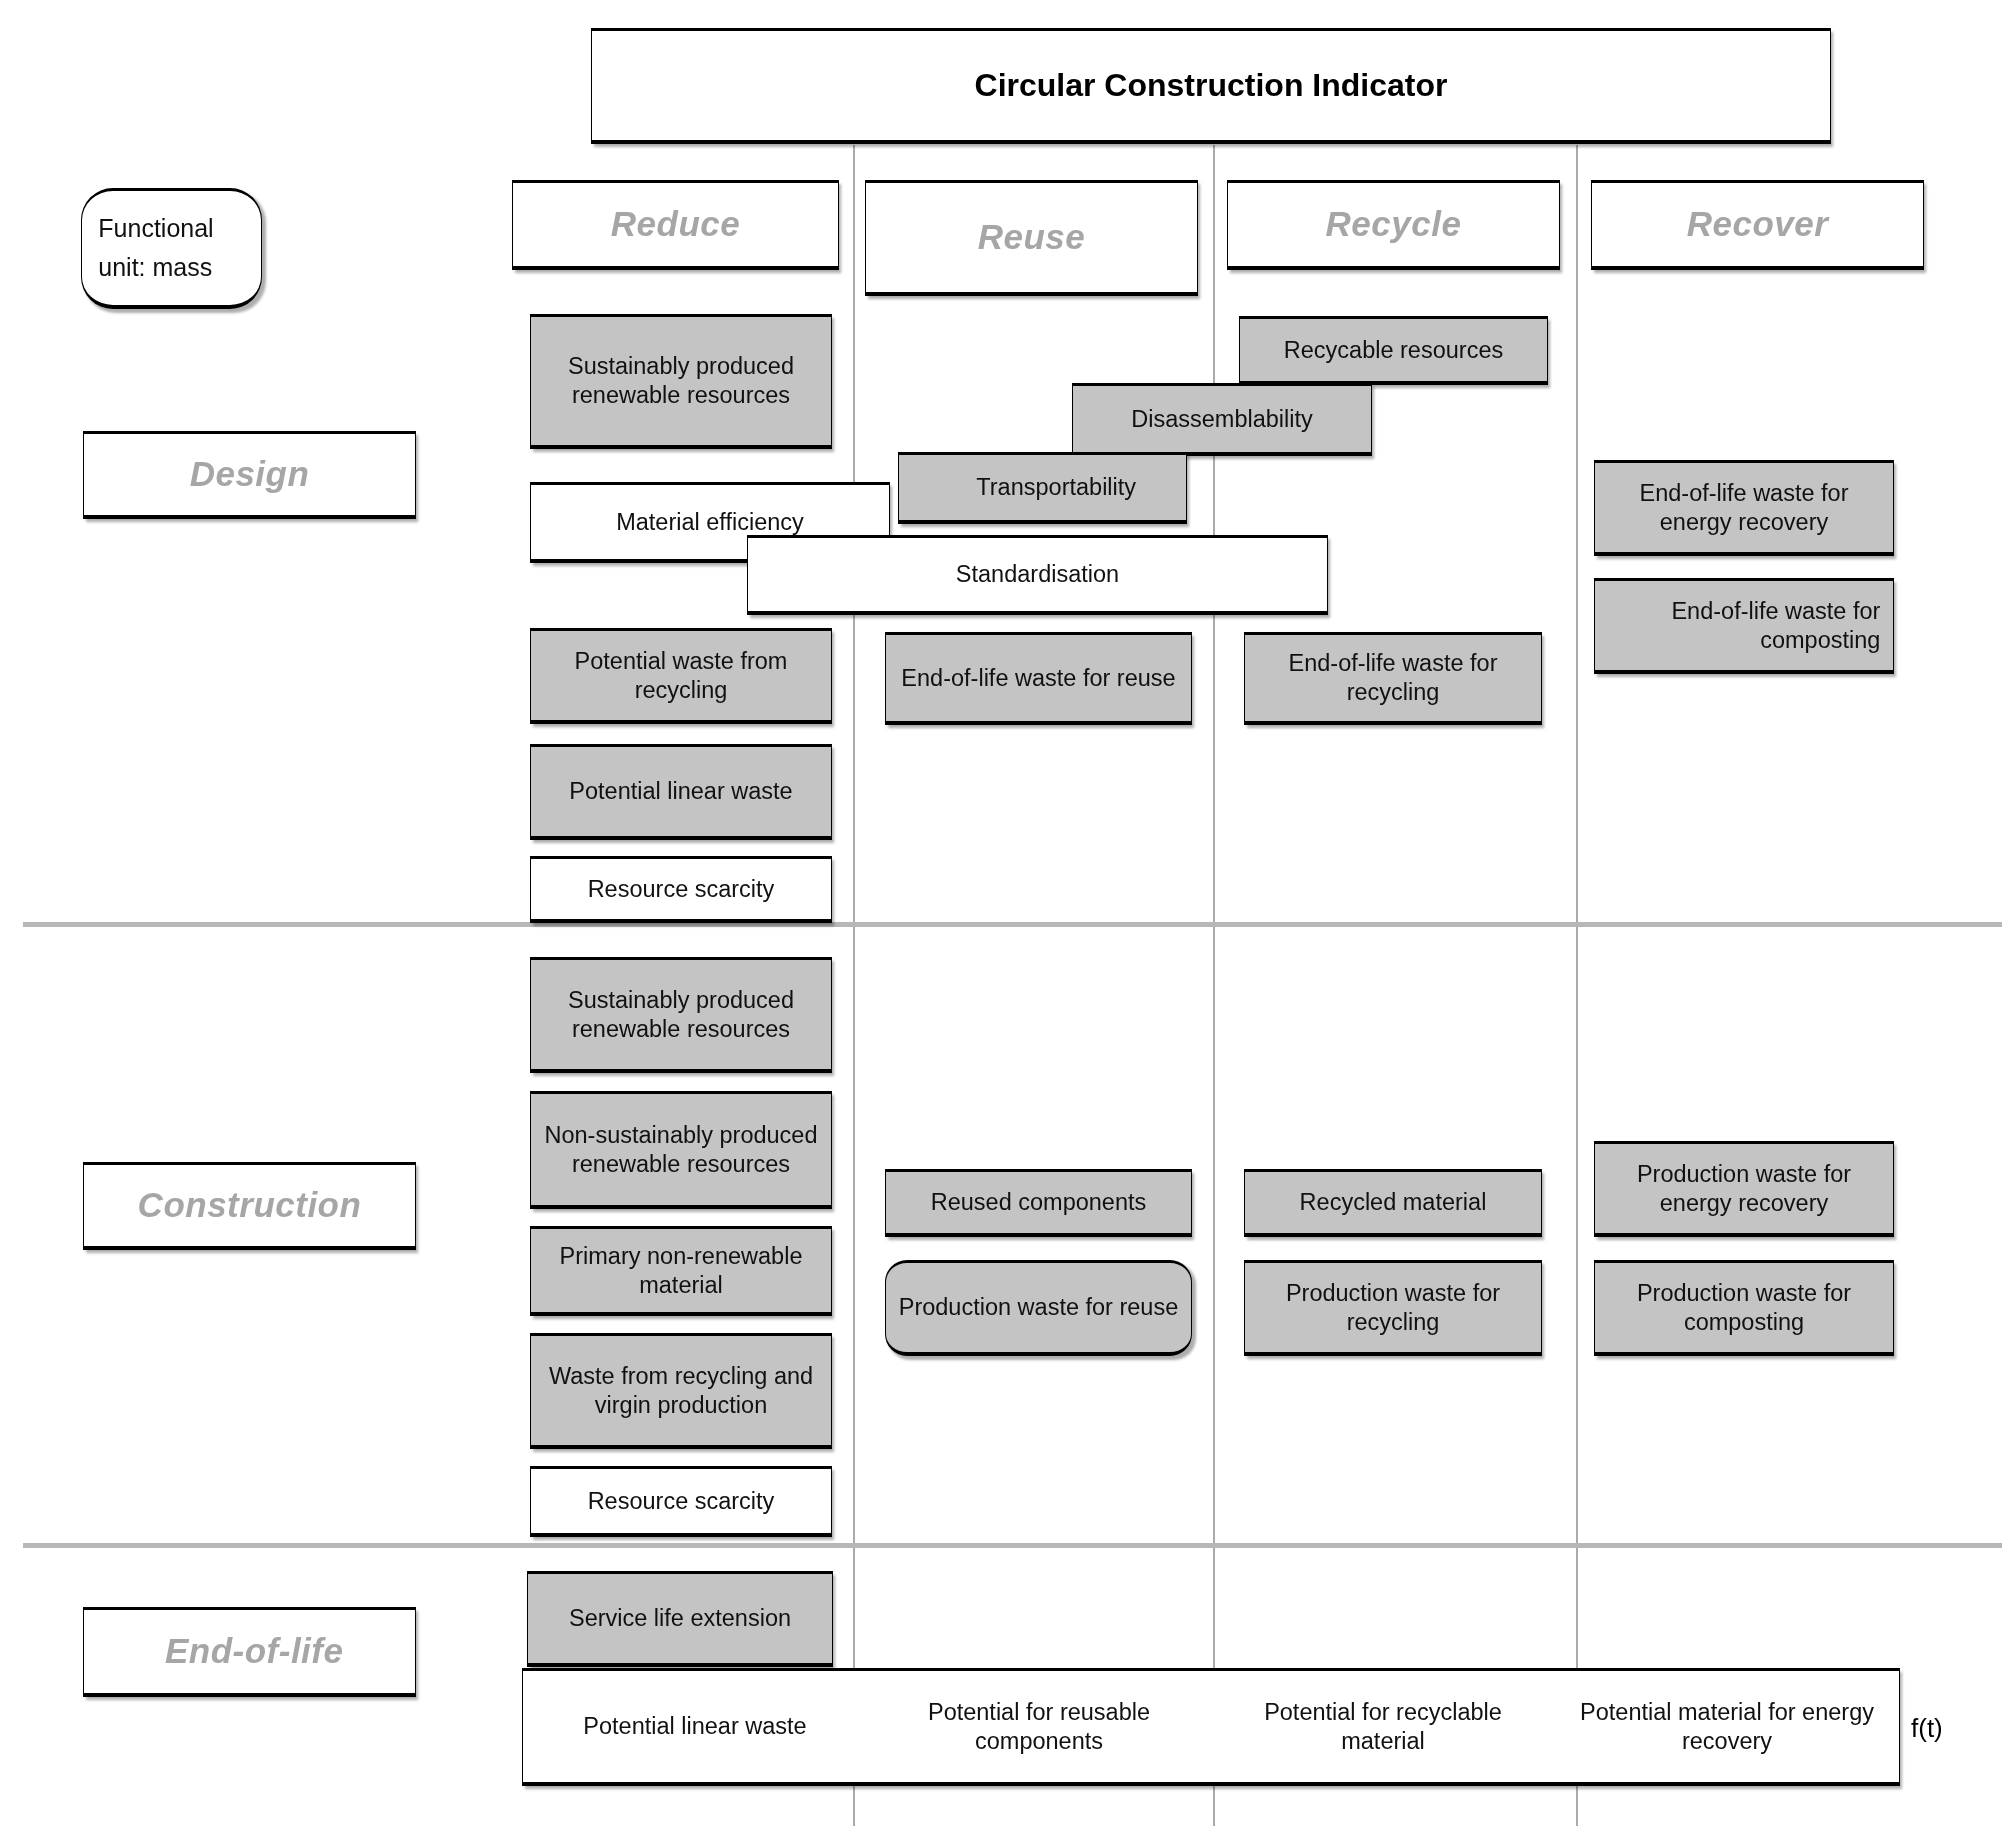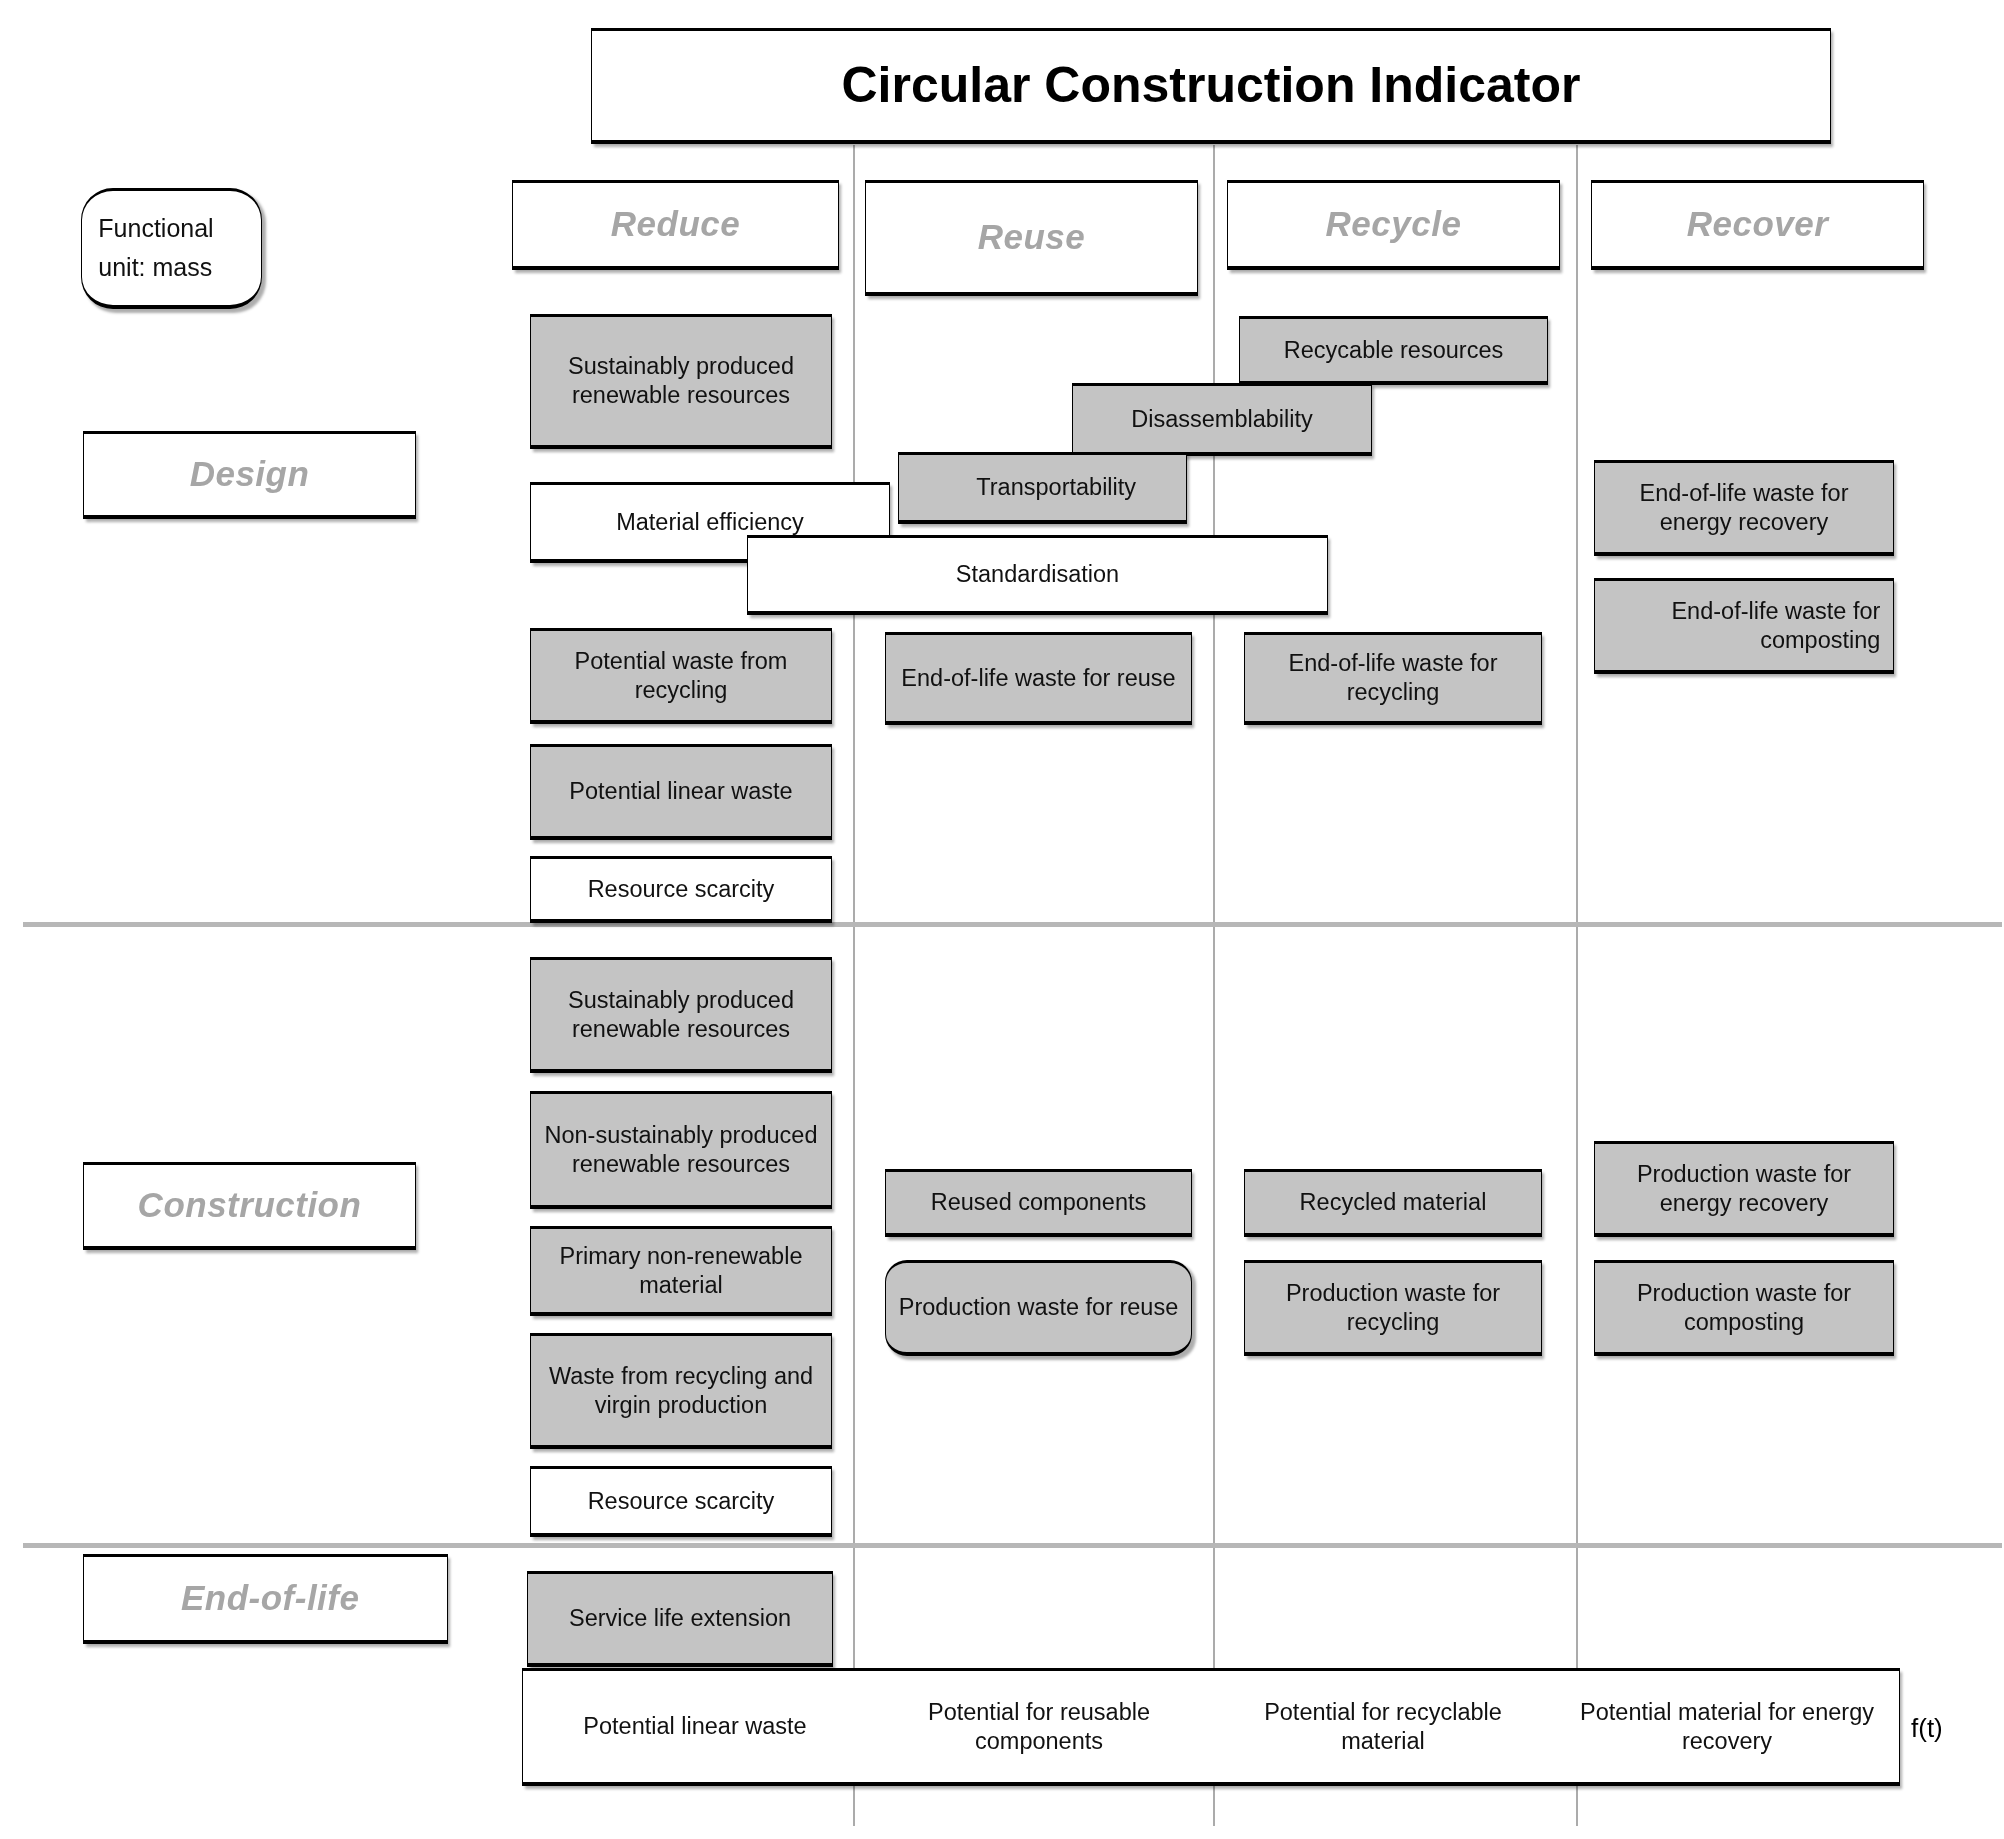--- a/index.html
+++ b/index.html
@@ -11,33 +11,33 @@
   .hline{position:absolute;left:22.6px;right:2.7px;height:4.5px;background:#b7b7b7;z-index:1;}
 
   
   .box{position:absolute;z-index:2;display:flex;align-items:center;justify-content:center;
        text-align:center;box-sizing:border-box;background:#fff;
        border:1.8px solid #000;border-top-width:3.6px;border-bottom-width:4.1px;
        box-shadow:3.2px 3.6px 2.7px rgba(0,0,0,0.32);
        font-size:23.5px;line-height:1.22;padding:4.5px 12.6px;}
   .gray{background:#c4c4c4;}
   .hdr{font-weight:bold;color:#a6a6a6;font-size:35px;letter-spacing:0.5px;font-style:italic;}
-  .title{font-weight:bold;color:#000;font-size:50px;}
+  .title{font-weight:bold;color:#000;font-size:32px;}
   .funit{font-size:25px;line-height:1.55;justify-content:flex-start;text-align:left;padding-left:16.3px;}
 
   
   #title{left:591px;top:28px;width:1240px;height:116px;}
   #hdr-reduce{left:512px;top:180px;width:327px;height:90px;}
   #hdr-reuse{left:865px;top:180px;width:333px;height:116px;}
   #hdr-recycle{left:1227px;top:180px;width:333px;height:90px;}
   #hdr-recover{left:1591px;top:180px;width:333px;height:90px;}
   #functional-unit{left:81px;top:188px;width:181px;height:121px;border-radius:32px;}
   #row-design{left:83px;top:431px;width:333px;height:88px;}
   #row-construction{left:83px;top:1162px;width:333px;height:88px;}
-  #row-endoflife{left:83px;top:1554px;width:365px;height:90px;padding-left:22px;}
+  #row-endoflife{left:83px;top:1607px;width:333px;height:90px;padding-left:22px;}
 
   
   #d-sustainable{left:530px;top:314px;width:302px;height:135px;}
   #d-material-efficiency{left:530px;top:482px;width:360px;height:81px;}
   #d-potential-waste-recycling{left:530px;top:628px;width:302px;height:96px;}
   #d-potential-linear-waste{left:530px;top:744px;width:302px;height:96px;}
   #d-resource-scarcity{left:530px;top:856px;width:302px;height:67px;}
   #d-recycable-resources{left:1239px;top:316px;width:309px;height:69px;}
   #d-disassemblability{left:1072px;top:383px;width:300px;height:73px;}
   #d-transportability{left:898px;top:452px;width:289px;height:72px;padding-left:40px;}

